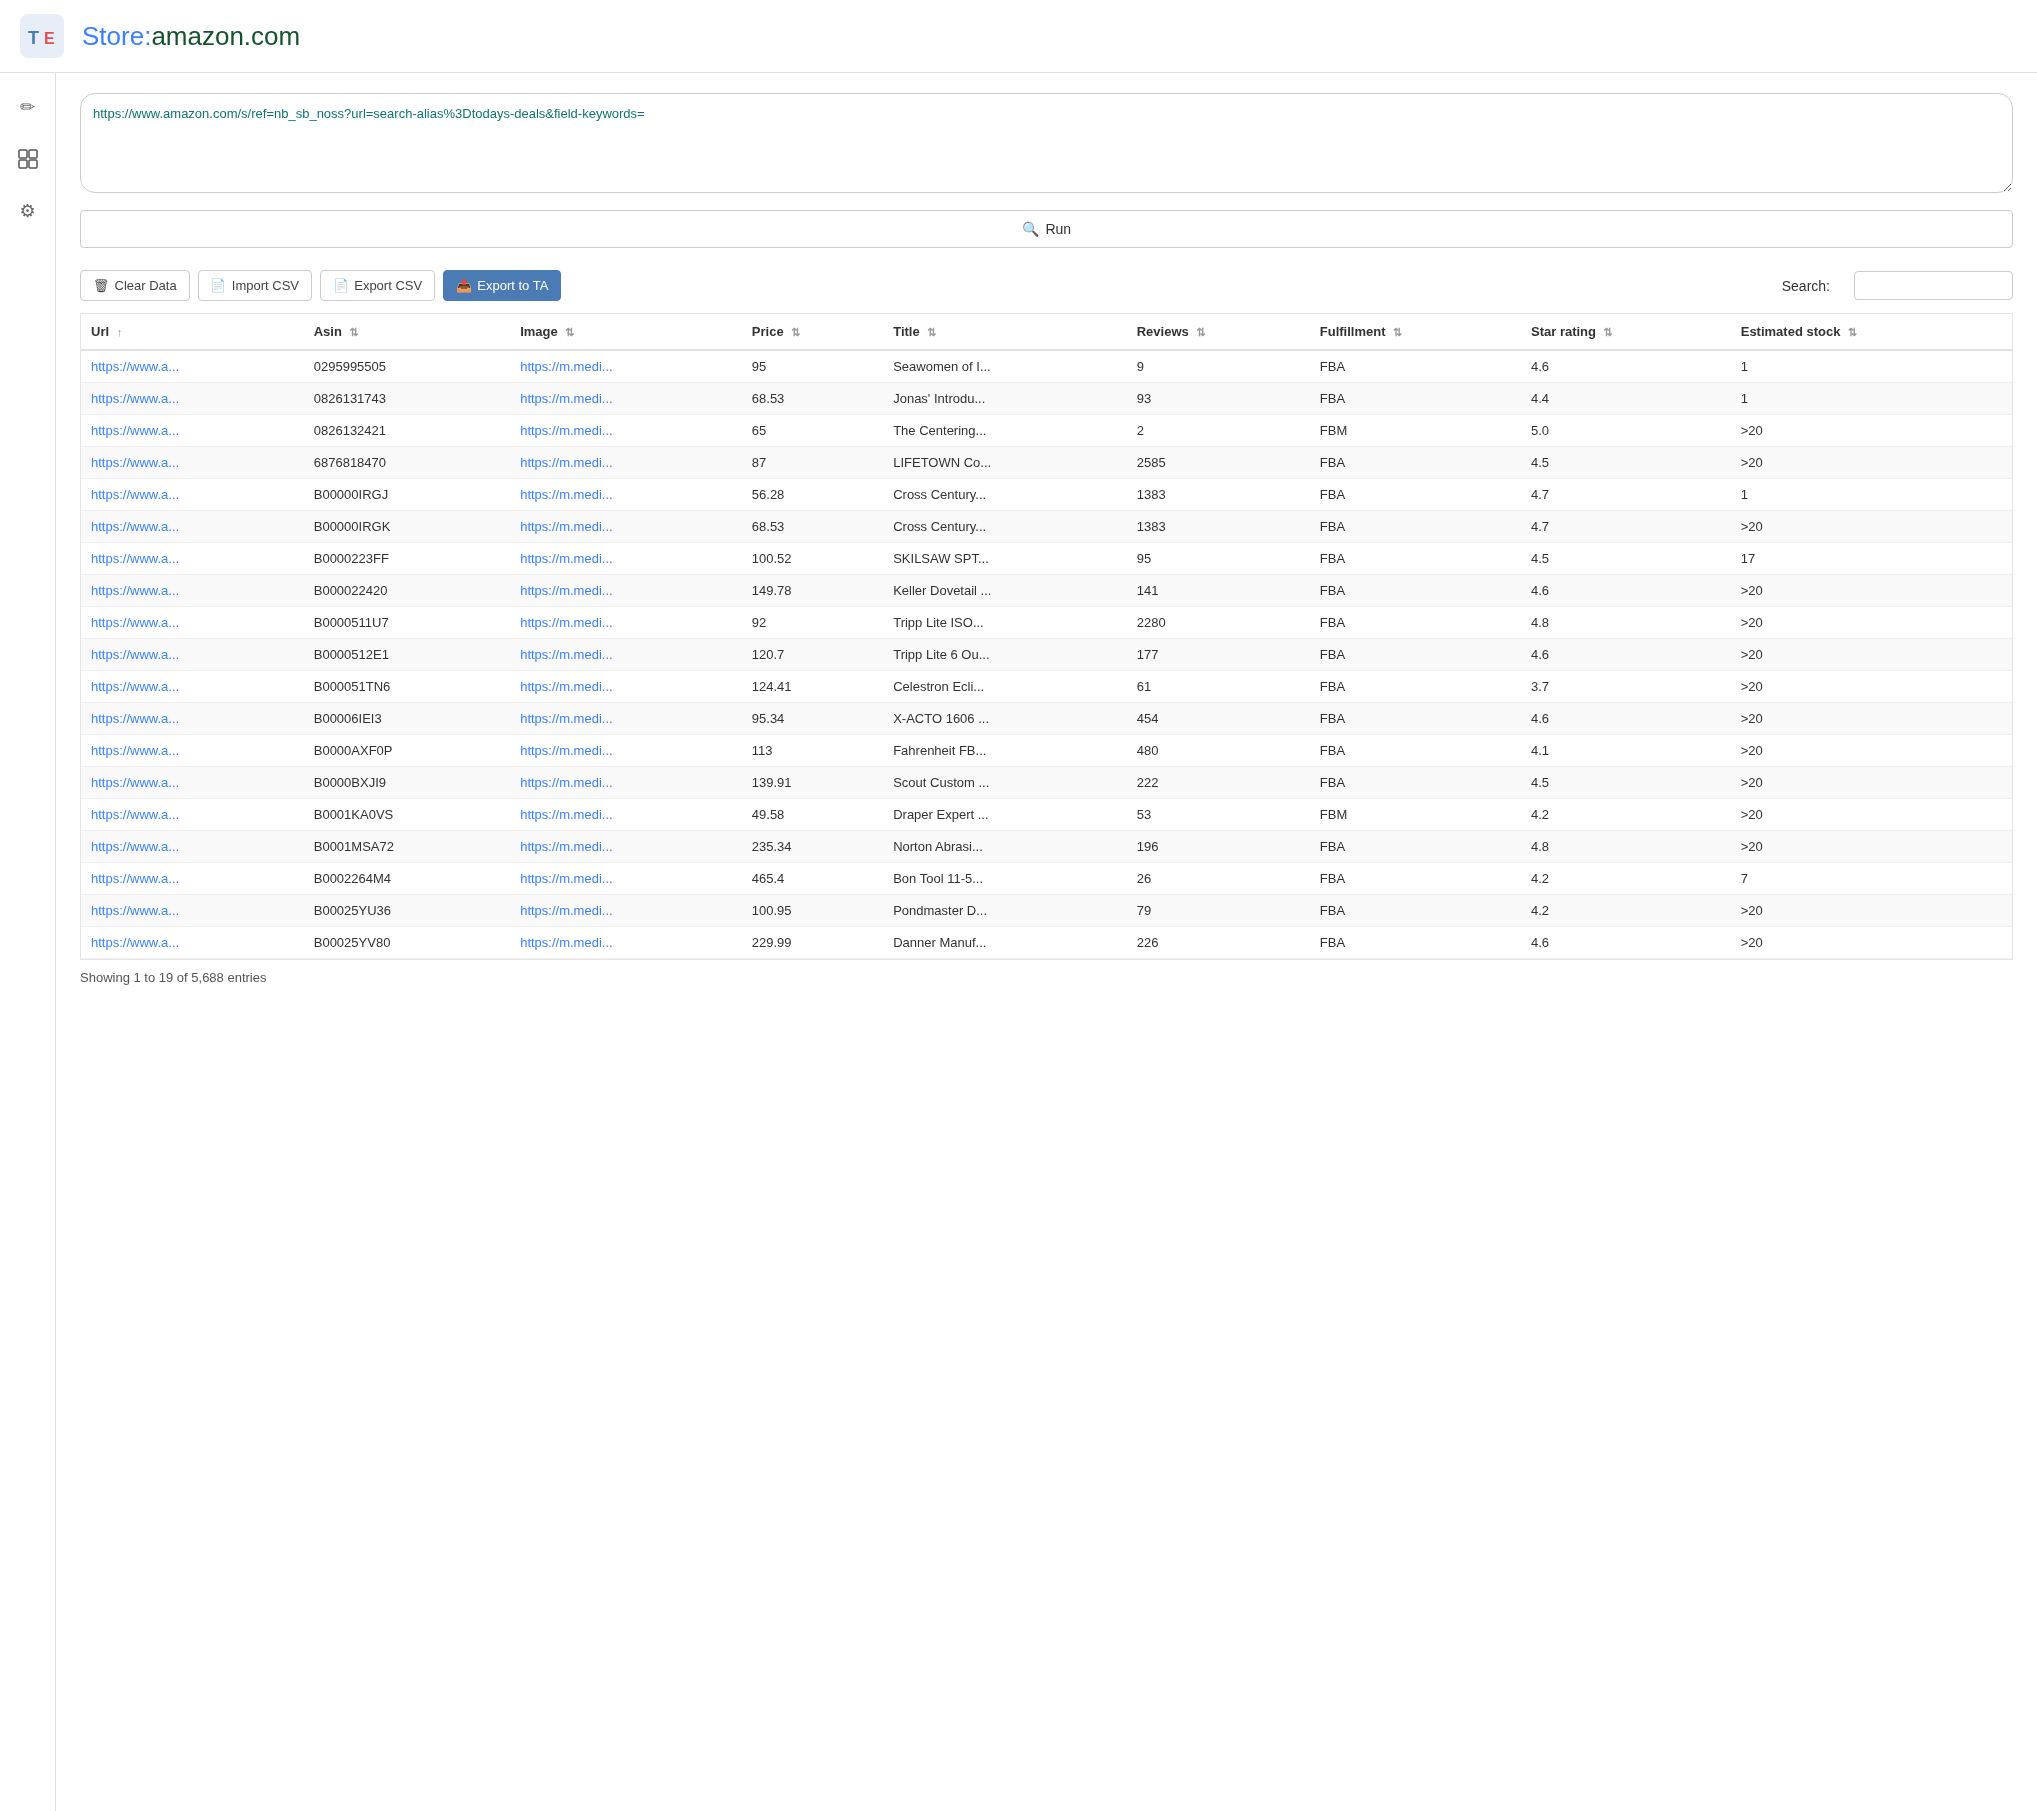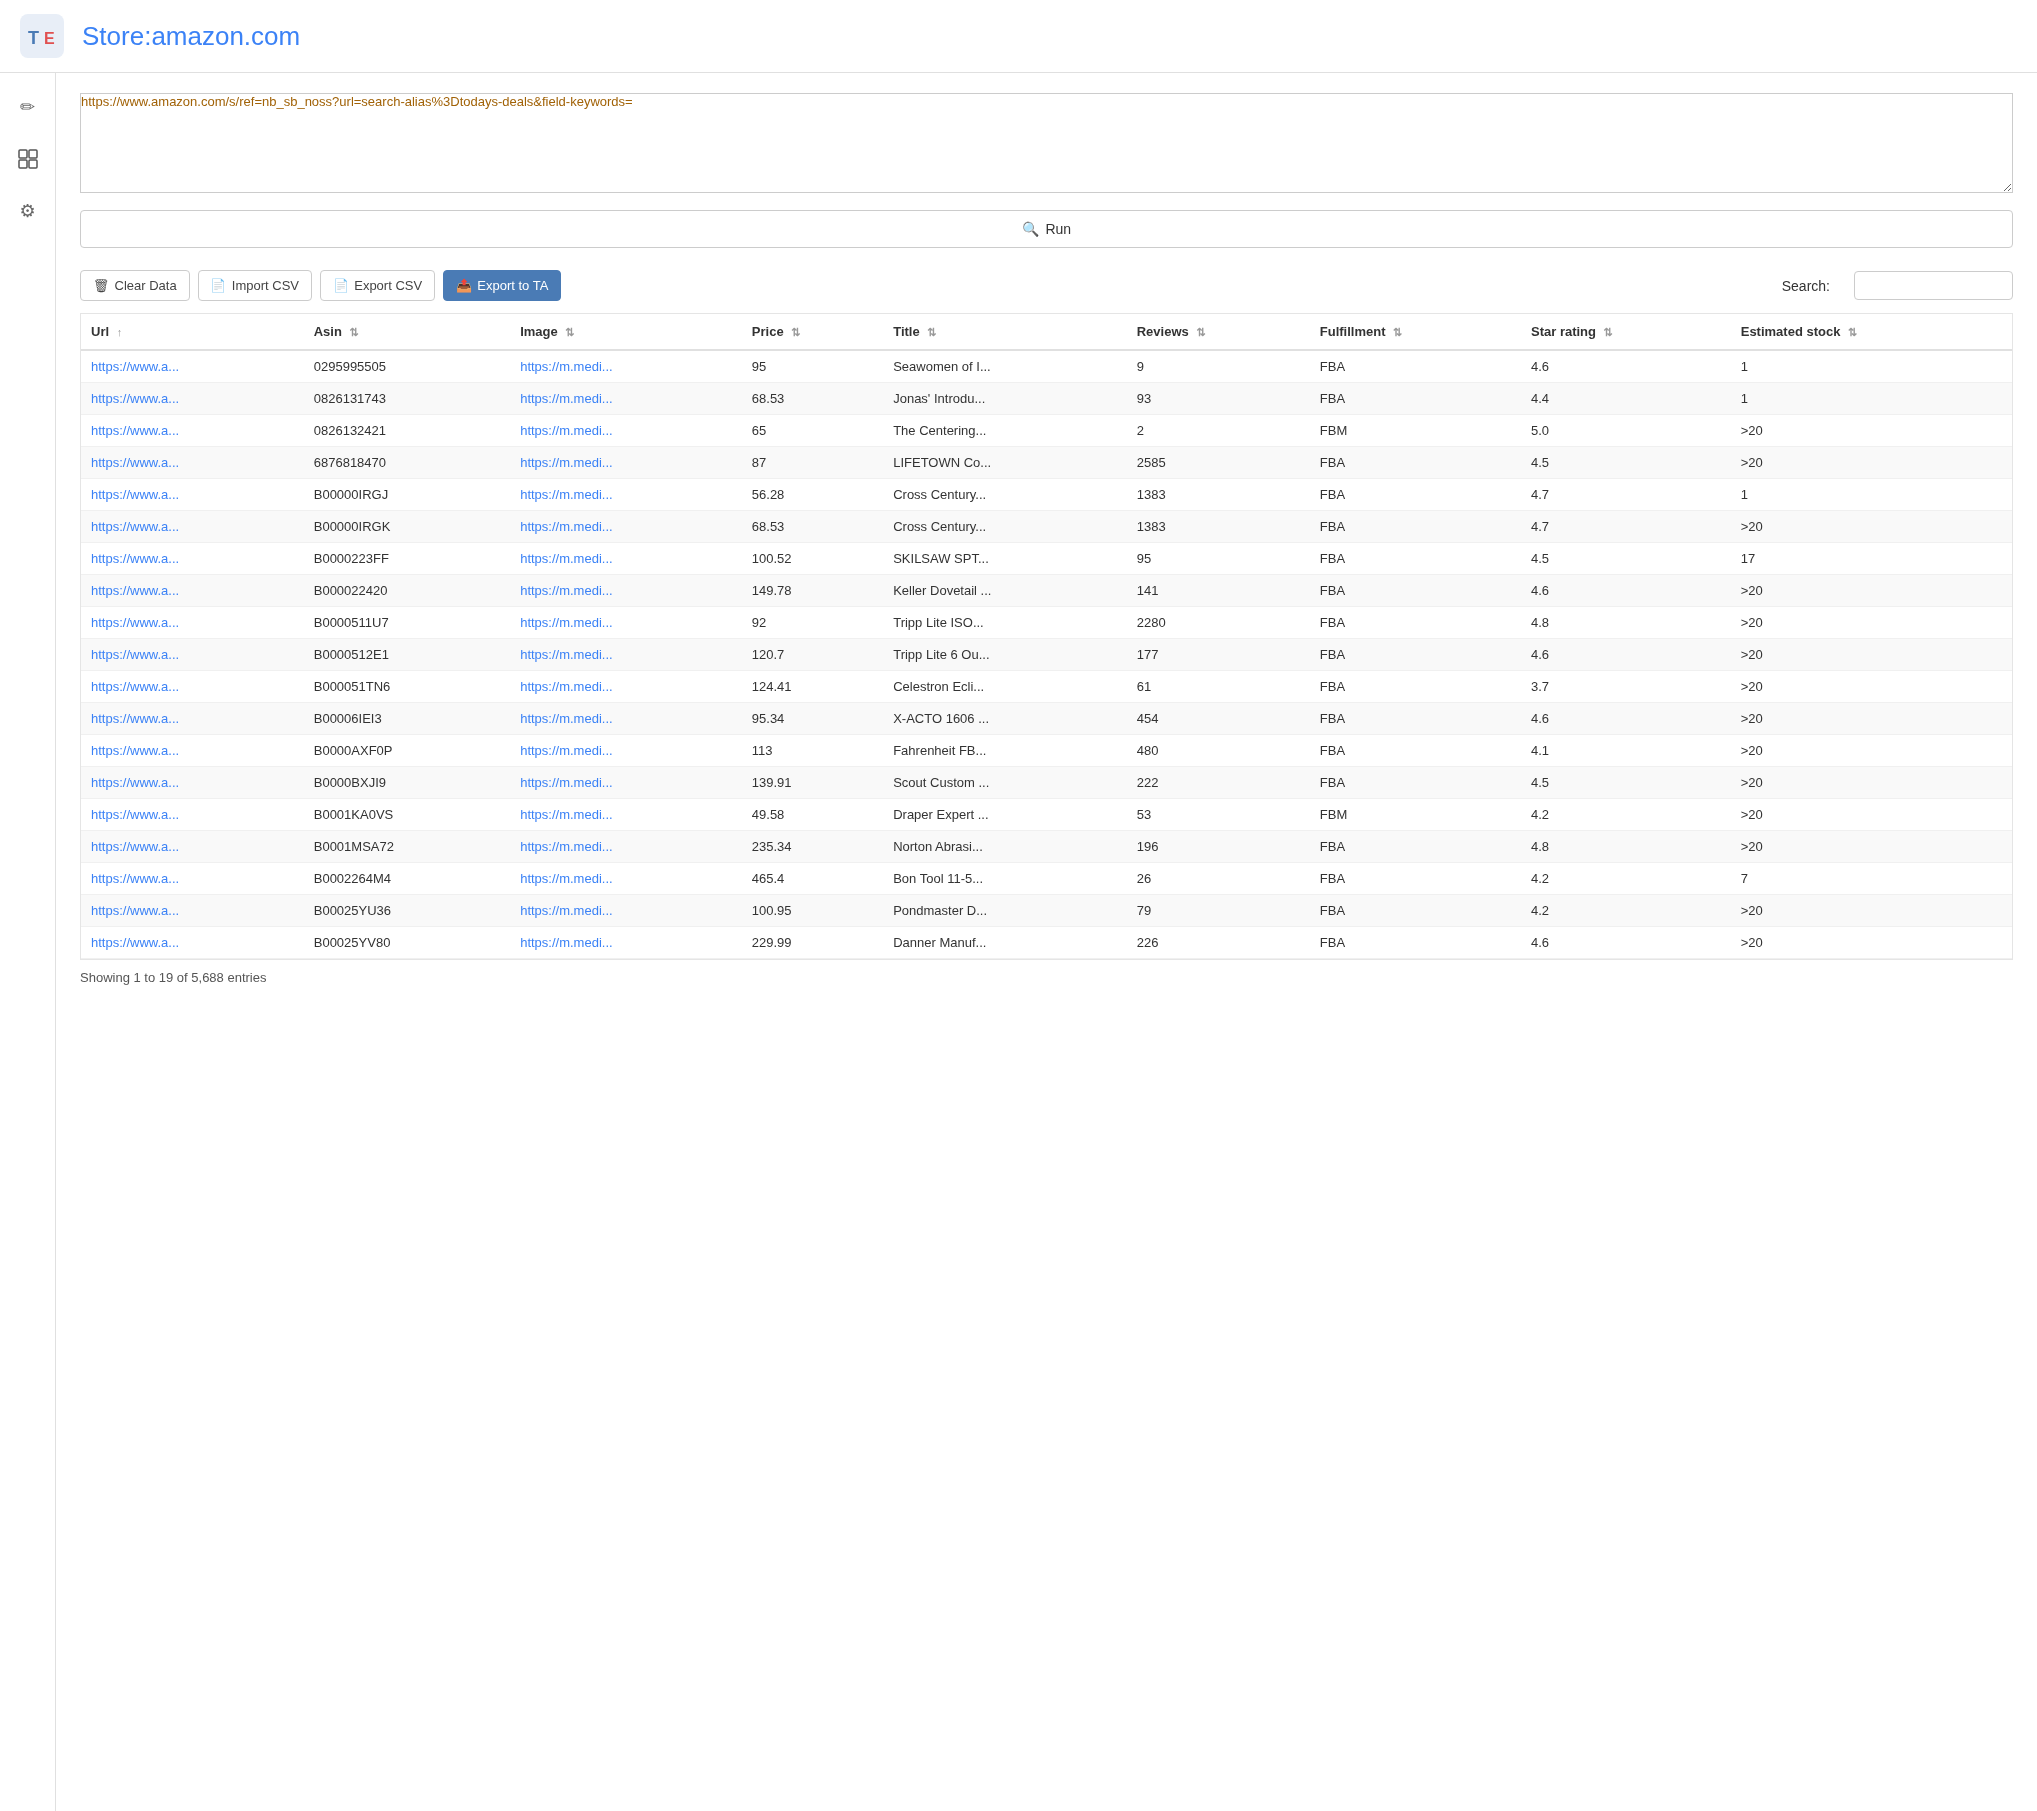--- a/index.html
+++ b/index.html
@@ -53,23 +53,24 @@
       font-size: 18px;
     }
     .content {
       flex: 1;
       padding: 20px 24px;
       overflow-y: auto;
     }
     .url-textarea {
       width: 100%;
       border: 1px solid #ccc;
-      border-radius: 0;
+      border-radius: 15px;
+      padding: 12px;
       font-size: 13px;
-      color: #a16207;
+      color: #0f766e;
       resize: vertical;
       min-height: 100px;
       outline: none;
       font-family: inherit;
     }
     .run-btn {
       width: 100%;
       margin-top: 14px;
       padding: 10px;
       border: 1px solid #ccc;
@@ -175,21 +176,21 @@
 
 <div class="header">
   <div class="logo">
     <svg width="44" height="44" viewBox="0 0 44 44">
       <rect width="44" height="44" rx="8" fill="#e8eef7"></rect>
       <text x="8" y="30" font-size="18" font-weight="bold" fill="#4a7bb5">T</text>
       <text x="24" y="30" font-size="16" font-weight="bold" fill="#e05050">E</text>
     </svg>
   </div>
   <div class="header-title">
-    <span>Store:</span><span style="color:#3b82f6">amazon.com</span>
+    <span>Store:</span><span style="color:#14532d">amazon.com</span>
   </div>
 </div>
 
 <div class="main-layout">
 
   <div class="sidebar">
     <div class="sidebar-icon">✏</div>
     <div class="sidebar-icon">
       <svg width="22" height="22" viewBox="0 0 22 22" fill="none">
         <rect x="2" y="2" width="8" height="8" rx="1" stroke="#555" stroke-width="1.5"></rect>

